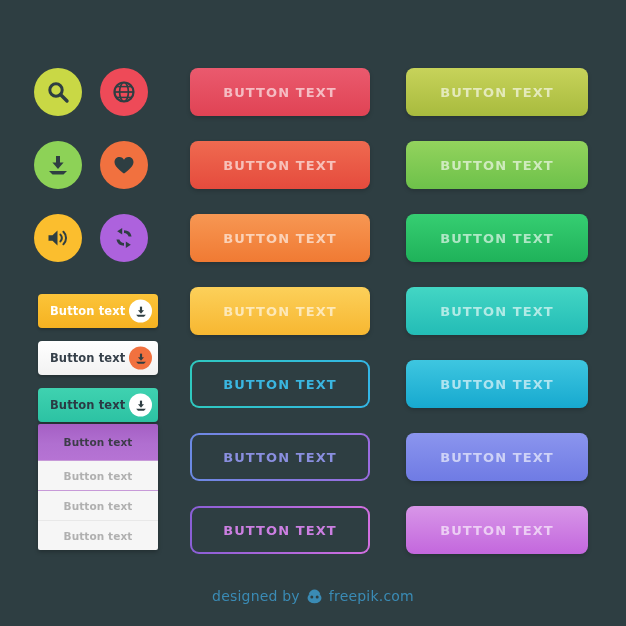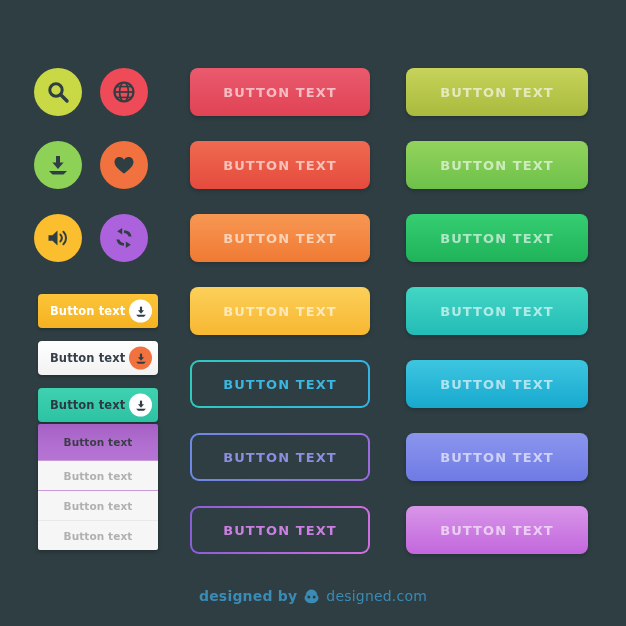--- a/index.html
+++ b/index.html
@@ -137,21 +137,21 @@
     left: 0;
     right: 0;
     top: 588px;
     display: flex;
     align-items: center;
     justify-content: center;
     gap: 6px;
     color: #3a8bb5;
     font-size: 14px;
   }
-  .footer .fp-designed { font-weight: bold; letter-spacing: .2px; text-align: right; }
+  .footer .fp-designed { font-weight: normal; letter-spacing: .2px; text-align: right; }
   .footer .fp-name { font-weight: normal; letter-spacing: .2px; }
   .footer .fp-logo { display: flex; align-items: center; }
 </style>
 </head>
 <body>
 
 <div class="stage">
 
   <div>
 
@@ -321,16 +321,16 @@
   <div class="footer">
     <span class="fp-designed">designed by</span>
     <span class="fp-logo">
       <svg width="17" height="15" viewBox="0 0 17 15">
         <ellipse cx="8.5" cy="9" rx="7" ry="5.2" fill="#3a8bb5"></ellipse>
         <path d="M2.6 5.6 C3.6 2.2 6 0.6 8.5 0.6 C11 0.6 13.4 2.2 14.4 5.6 Z" fill="#3a8bb5"></path>
         <circle cx="5.8" cy="8" r="1.5" fill="#2e3e42"></circle>
         <circle cx="11.2" cy="8" r="1.5" fill="#2e3e42"></circle>
       </svg>
     </span>
-    <span class="fp-name">designed.com</span>
+    <span class="fp-name">freepik.com</span>
   </div>
 
 </div>
 
 </body></html>

